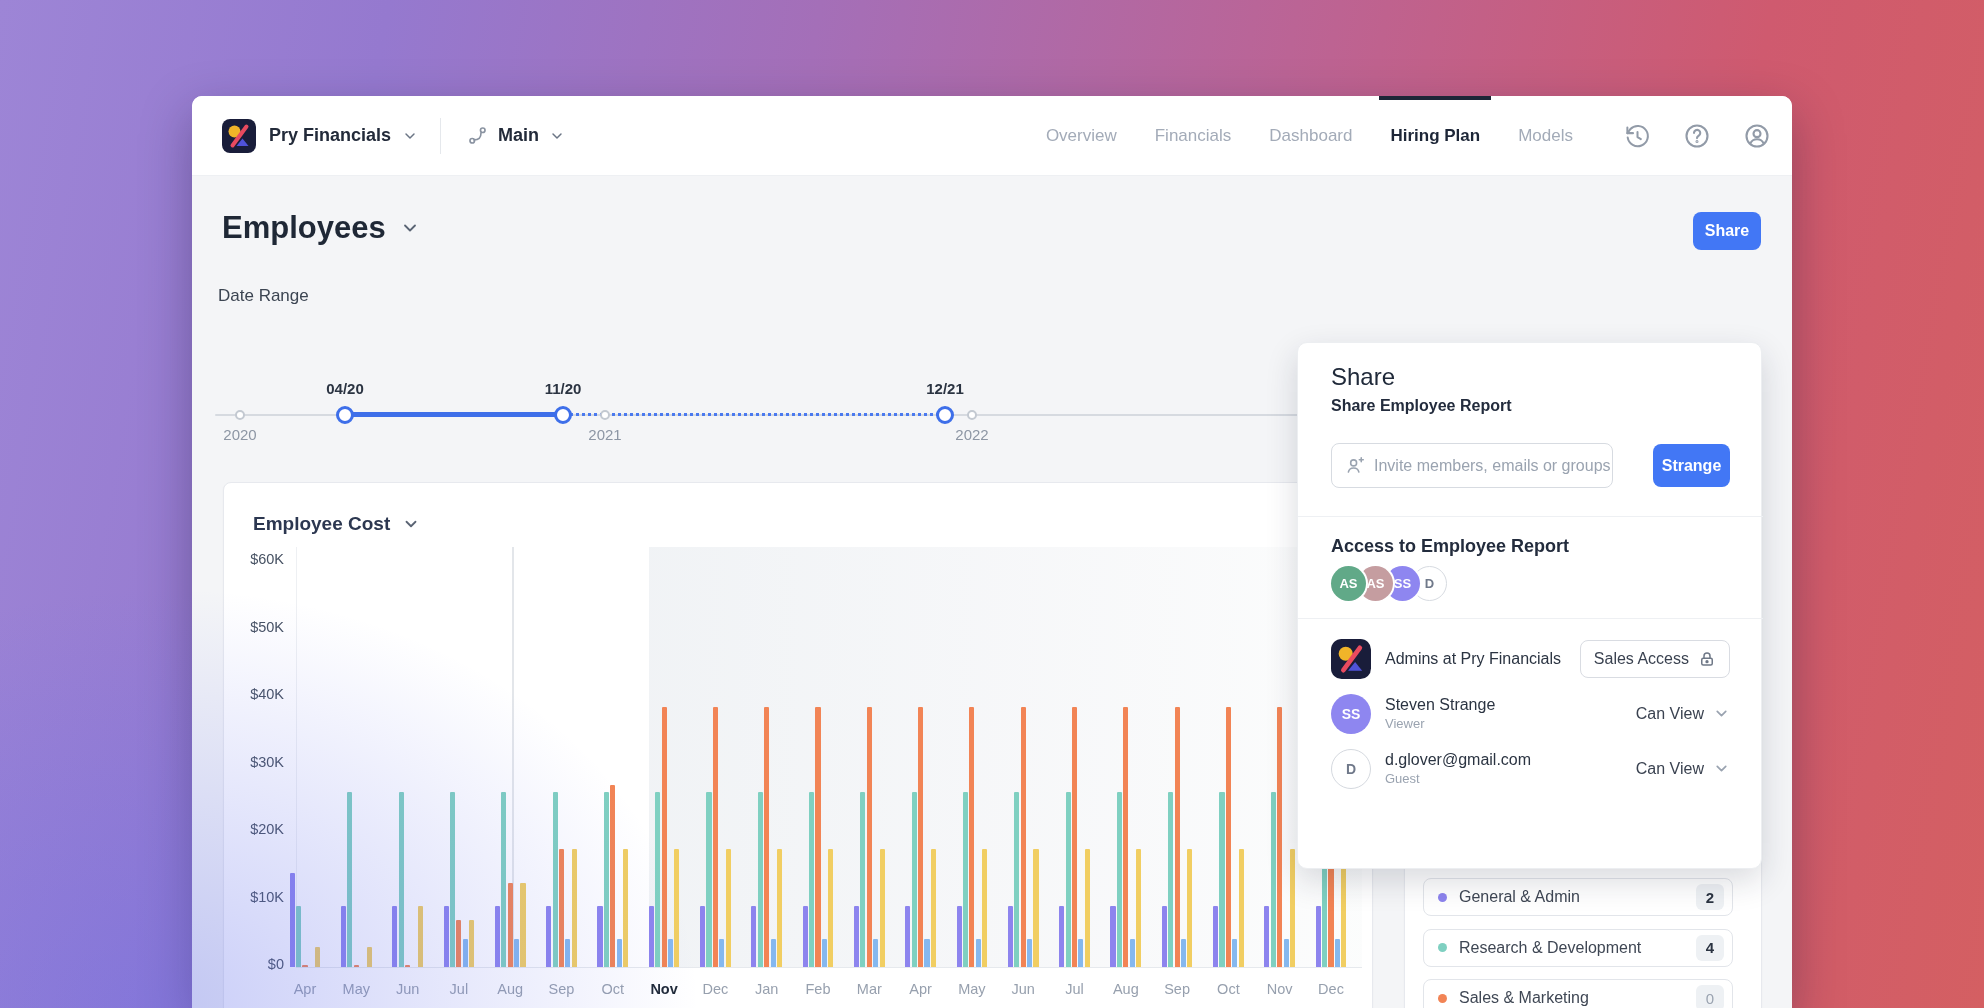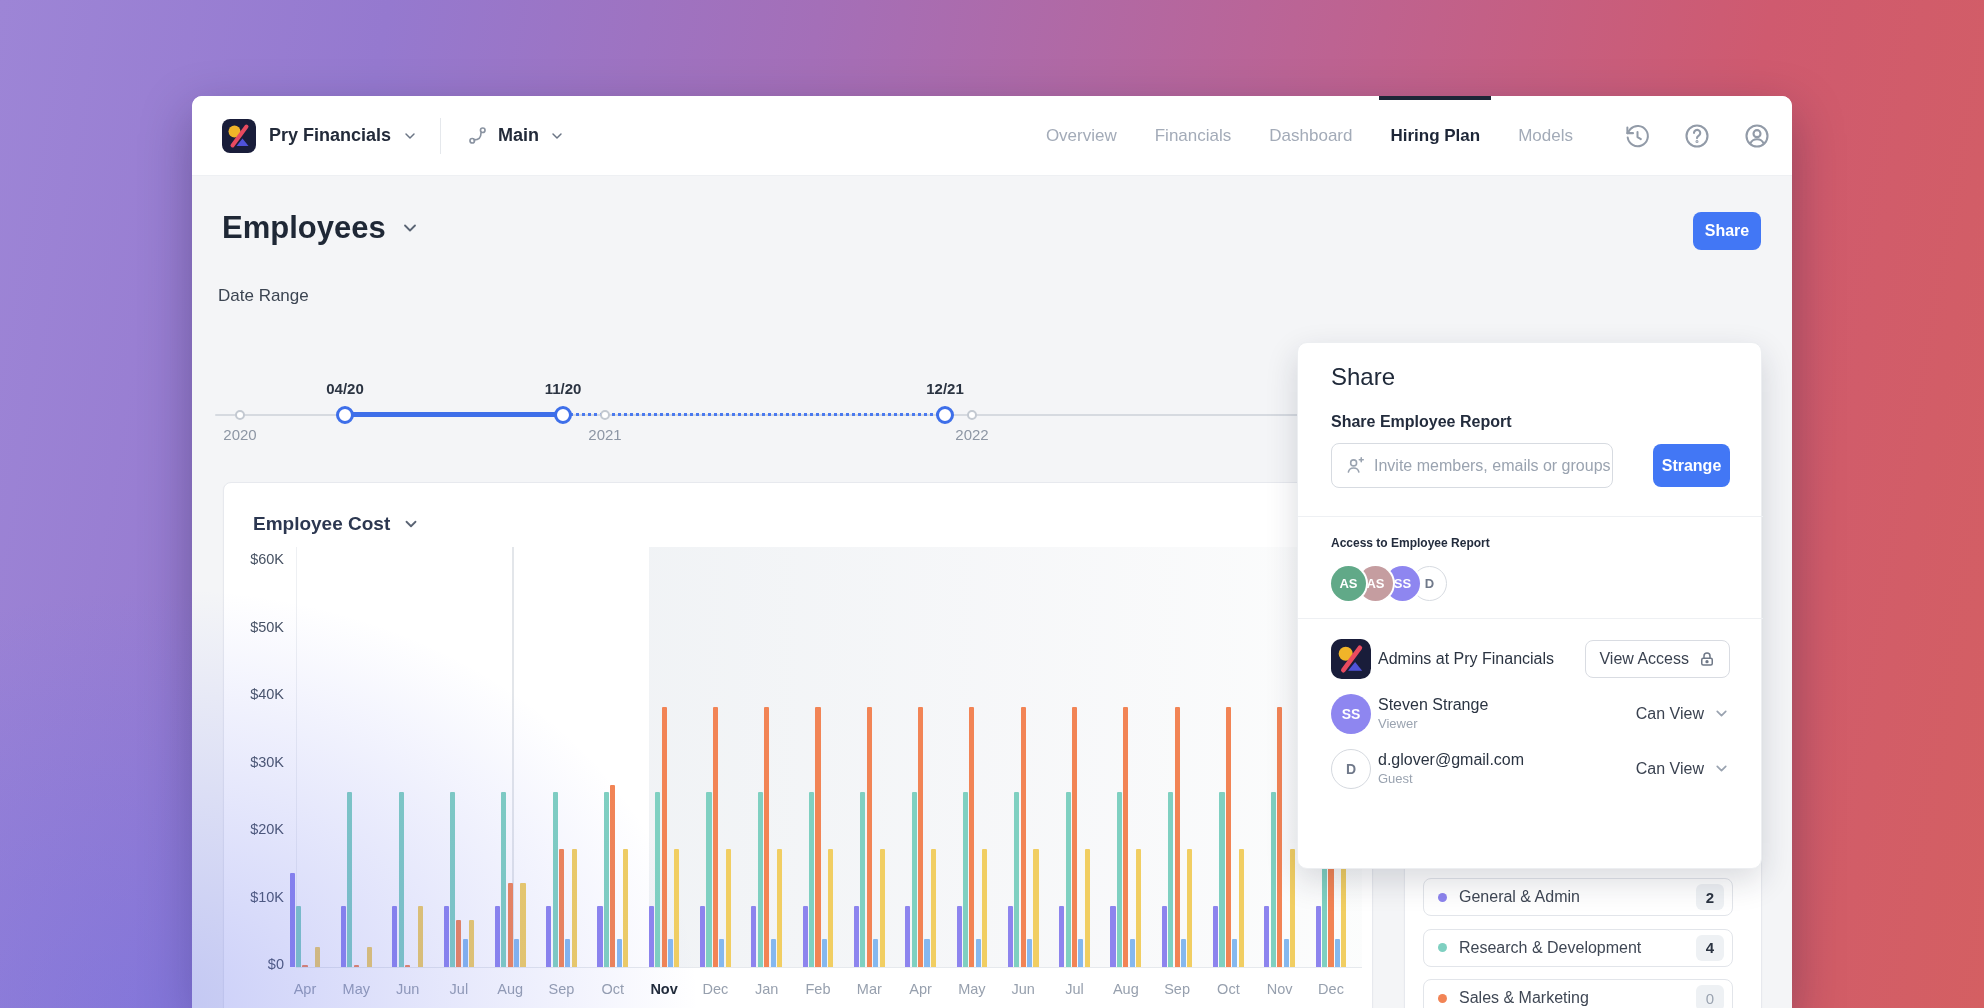--- a/index.html
+++ b/index.html
@@ -84,21 +84,21 @@
   .invite-wrap input::placeholder { color:#9aa3b0; }
   .invite-btn { position:absolute; left:355px; top:101px; width:77px; height:43px; border-radius:8px; background:#4277f5; border:none;
     color:#fff; font-size:16px; font-weight:700; cursor:pointer; font-family:inherit; }
   .po-div { position:absolute; left:0; width:465px; height:1px; background:#eef0f3; }
   .avatars { position:absolute; left:33px; top:223px; height:35px; }
   .avatar { position:absolute; width:35px; height:35px; border-radius:50%; display:flex; align-items:center; justify-content:center;
     font-size:13px; font-weight:700; color:#fff; box-shadow:0 0 0 2px #fff; }
   .members { position:absolute; left:0; top:288px; width:465px; }
   .m-row { height:55px; display:flex; align-items:center; padding:0 33px; }
   .m-avatar { width:40px; height:40px; flex:none; display:flex; align-items:center; justify-content:center; font-size:14px; font-weight:700; color:#fff; }
-  .m-info { margin-left:7px; min-width:0; }
+  .m-info { margin-left:14px; min-width:0; }
   .m-name { font-size:16px; color:#2b3442; white-space:nowrap; }
   .m-sub { font-size:13px; color:#9aa3b0; margin-top:2px; }
   .m-right { margin-left:auto; display:flex; align-items:center; gap:9px; }
   .perm-text { font-size:16px; color:#3a4250; }
   .perm-pill { display:flex; align-items:center; gap:9px; height:38px; padding:0 13px; border:1px solid #d9dce2; border-radius:8px; background:#fff; font-size:16px; color:#3a4250; }
   .chev { flex:none; }
 </style>
 </head>
 <body>
 
@@ -351,32 +351,32 @@
           </div>
           <div class="cat-card" style="top: 496px;">
             <span class="dot" style="background: rgb(242, 132, 85);"></span>
             <span class="cat-label">Sales &amp; Marketing</span>
             <span class="cat-badge zero">0</span>
           </div>
         </div>
 
       <div class="popover">
         <div class="po-title">Share</div>
-        <div class="po-sec" style="top:70px;">Share Employee Report</div>
+        <div class="po-sec" style="top:54px;">Share Employee Report</div>
         <div class="invite-wrap">
           <svg width="21" height="21" viewBox="0 0 24 24" fill="none" stroke="#9aa3b0" stroke-width="1.8" stroke-linecap="round" stroke-linejoin="round">
               <circle cx="11" cy="9" r="3.4"></circle>
               <path d="M5 19.5c.6-3 2.9-4.7 6-4.7s5.4 1.7 6 4.7"></path>
               <path d="M17.5 5.5h4.5M19.7 3.3v4.4"></path>
             </svg>
           <input value="" placeholder="Invite members, emails or groups" style="">
         </div>
         <button class="invite-btn">Strange</button>
         <div class="po-div" style="top:173px;"></div>
-        <div class="po-sec" style="top:193px; font-size:12px;">Access to Employee Report</div>
+        <div class="po-sec" style="top:193px; font-size:18px;">Access to Employee Report</div>
         <div class="avatars" id="avatars">
             <div class="avatar" style="left: 0px; z-index: 10; background: rgb(97, 169, 136); color: rgb(255, 255, 255);">AS</div>
             <div class="avatar" style="left: 27px; z-index: 9; background: rgb(197, 157, 160); color: rgb(255, 255, 255);">AS</div>
             <div class="avatar" style="left: 54px; z-index: 8; background: rgb(142, 134, 240); color: rgb(255, 255, 255);">SS</div>
             <div class="avatar" style="left: 81px; z-index: 7; background: rgb(255, 255, 255); color: rgb(112, 121, 138); border: 1.5px solid rgb(215, 219, 225);">D</div>
           </div>
         <div class="po-div" style="top:275px;"></div>
         <div class="members" id="members">
             <div class="m-row">
               <div class="m-avatar">
@@ -385,21 +385,21 @@
                   <circle cx="12.5" cy="12.5" r="6" fill="#f0b429"></circle>
                   <path d="M24.5 7.5 L10.5 26.5" stroke="#e84a5f" stroke-width="4" stroke-linecap="round"></path>
                   <path d="M20.5 19.5 L26.5 27 L14.5 27 Z" fill="#4f52d9"></path>
                 </svg>
               </div>
               <div class="m-info">
                 <div class="m-name">Admins at Pry Financials</div>
               </div>
               <div class="m-right">
                 <div class="perm-pill">
-                  <span>View Access</span>
+                  <span>Sales Access</span>
                   <svg width="18" height="18" viewBox="0 0 24 24" fill="none" stroke="#6f7887" stroke-width="2" stroke-linecap="round">
                     <rect x="5" y="11" width="14" height="9" rx="2"></rect>
                     <path d="M8 11V8a4 4 0 0 1 8 0v3"></path>
                     <circle cx="12" cy="15.5" r="1.2" fill="#6f7887"></circle>
                   </svg>
                 </div>
               </div>
             </div>
             <div class="m-row">
               <div class="m-avatar" style="background: rgb(142, 134, 240); color: rgb(255, 255, 255); border-radius: 50%;">SS</div>

